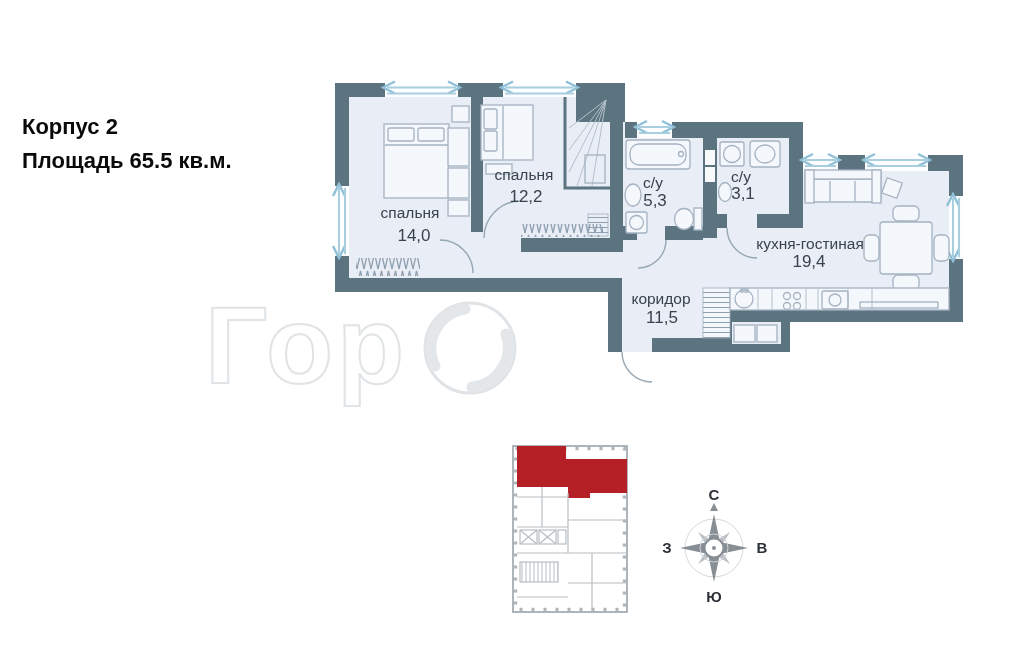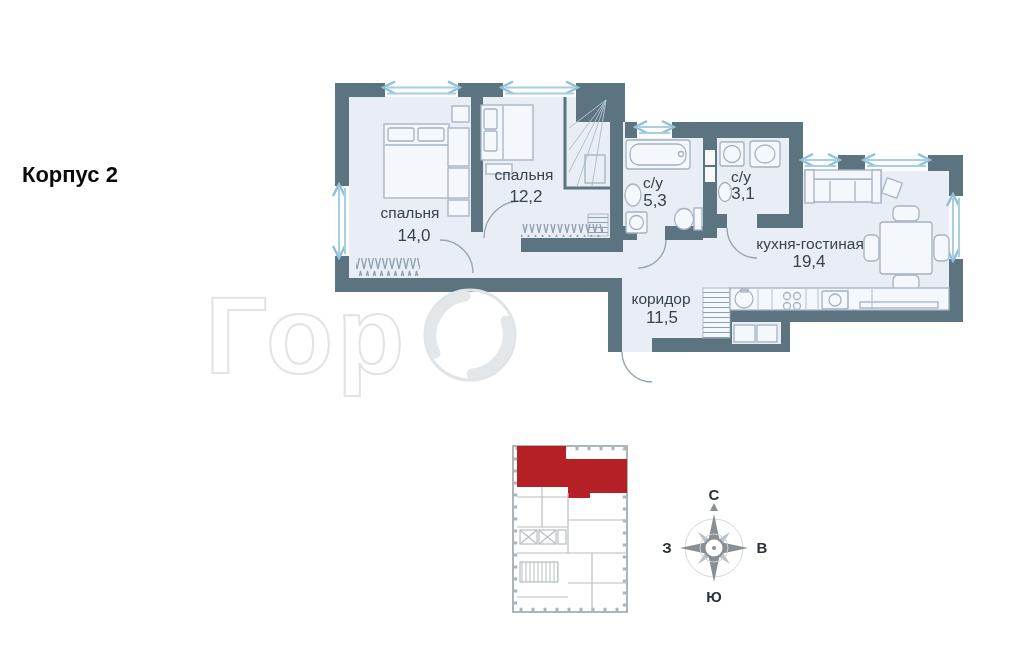--- a/index.html
+++ b/index.html
@@ -1,19 +1,19 @@
 <!DOCTYPE html>
 <html style="--wall: #5b7480; --floor: #e9edf5; --window: #a9cede; --label: #39434d; --red: #b42025;"><head>
 <meta charset="utf-8">
 <style>
   html,body{margin:0;padding:0;background:#fff;}
   .canvas{position:relative;width:1024px;height:654px;background:#fff;overflow:hidden;
           font-family:"Liberation Sans",sans-serif;}
   .info-block{position:absolute;left:22px;top:110px;z-index:10;color:#0a0a0a;
-              font-weight:bold;font-size:22px;line-height:34px;margin-top:48px;}
+              font-weight:bold;font-size:22px;line-height:34px;}
   .plan-svg{position:absolute;left:0;top:0;z-index:1;}
   
   .floor-poly{fill:var(--floor,#e9edf5);}
   .wall{fill:var(--wall,#5b7480);}
   .shaft-box{fill:#f7f9fb;}
   .win-base{fill:#fbfdff;}
   .win-line{stroke:var(--window,#a9cede);stroke-width:2;fill:none;}
   .door{stroke:#96a7b3;stroke-width:1.4;fill:none;}
   .f{fill:#f4f7fb;stroke:#a5b3c2;stroke-width:1.3;}
   .fl{fill:none;stroke:#a5b3c2;stroke-width:1.3;}
@@ -25,32 +25,33 @@
   .kp-ticks{fill:none;stroke:#aeb6bb;stroke-width:3.5;stroke-dasharray:3 9;}
   .kp-red{fill:var(--red,#b42025);}
   .kp-line{stroke:#b8bec3;stroke-width:1.2;fill:none;}
   .kp-box{fill:#ffffff;stroke:#b8bec3;stroke-width:1.2;}
   .cmp-dark{fill:#878e94;}
   .cmp-light{fill:#bac0c5;}
   .cmp-ring{fill:none;stroke:#d5d9db;stroke-width:1;}
   .cmp-ring2{fill:none;stroke:#cfd3d6;stroke-width:1;}
   .cmp-label{font-family:"Liberation Sans",sans-serif;font-size:15px;font-weight:bold;fill:#2b3137;text-anchor:middle;}
   .watermark{position:absolute;left:205px;top:270px;width:640px;height:130px;z-index:5;
-             display:flex;align-items:center;gap:10px;pointer-events:none;}
+             display:flex;align-items:flex-end;gap:10px;pointer-events:none;}
   .wm-text{font-size:110px;font-weight:bold;letter-spacing:4px;color:transparent;
            -webkit-text-stroke:2px #e0e4e7;line-height:1;}
   .wm-logo{flex:0 0 auto;}
 </style>
 </head>
 <body>
 
 <div class="canvas">
 
   <div class="info-block">
     <div>Корпус 2</div>
+    <div>Площадь 65.5 кв.м.</div>
   </div>
 
   <svg class="plan-svg" width="1024" height="654" viewBox="0 0 1024 654">
     <defs>
       <pattern id="rad" width="7" height="18" patternUnits="userSpaceOnUse">
         <path d="M0 17 L3.5 1 L7 17" fill="none" stroke="#8fa0b0" stroke-width="1.3"></path>
       </pattern>
       <pattern id="shelf" width="30" height="5" patternUnits="userSpaceOnUse">
         <path d="M0 2.5 H30" stroke="#8fa0b0" stroke-width="1"></path>
       </pattern>

